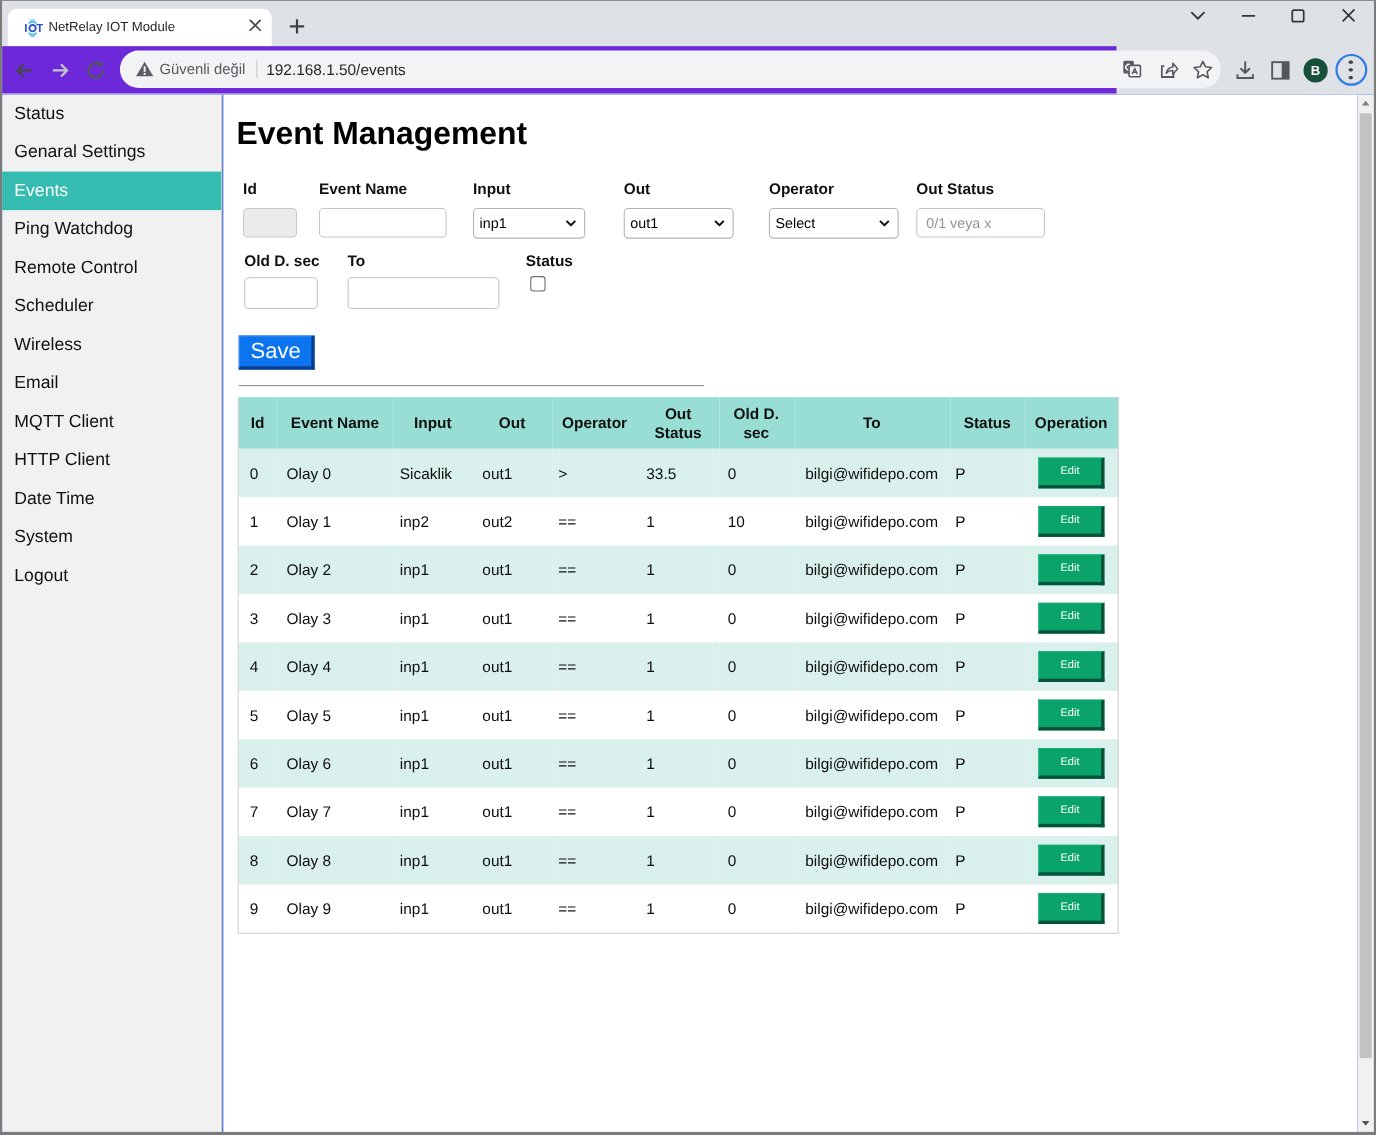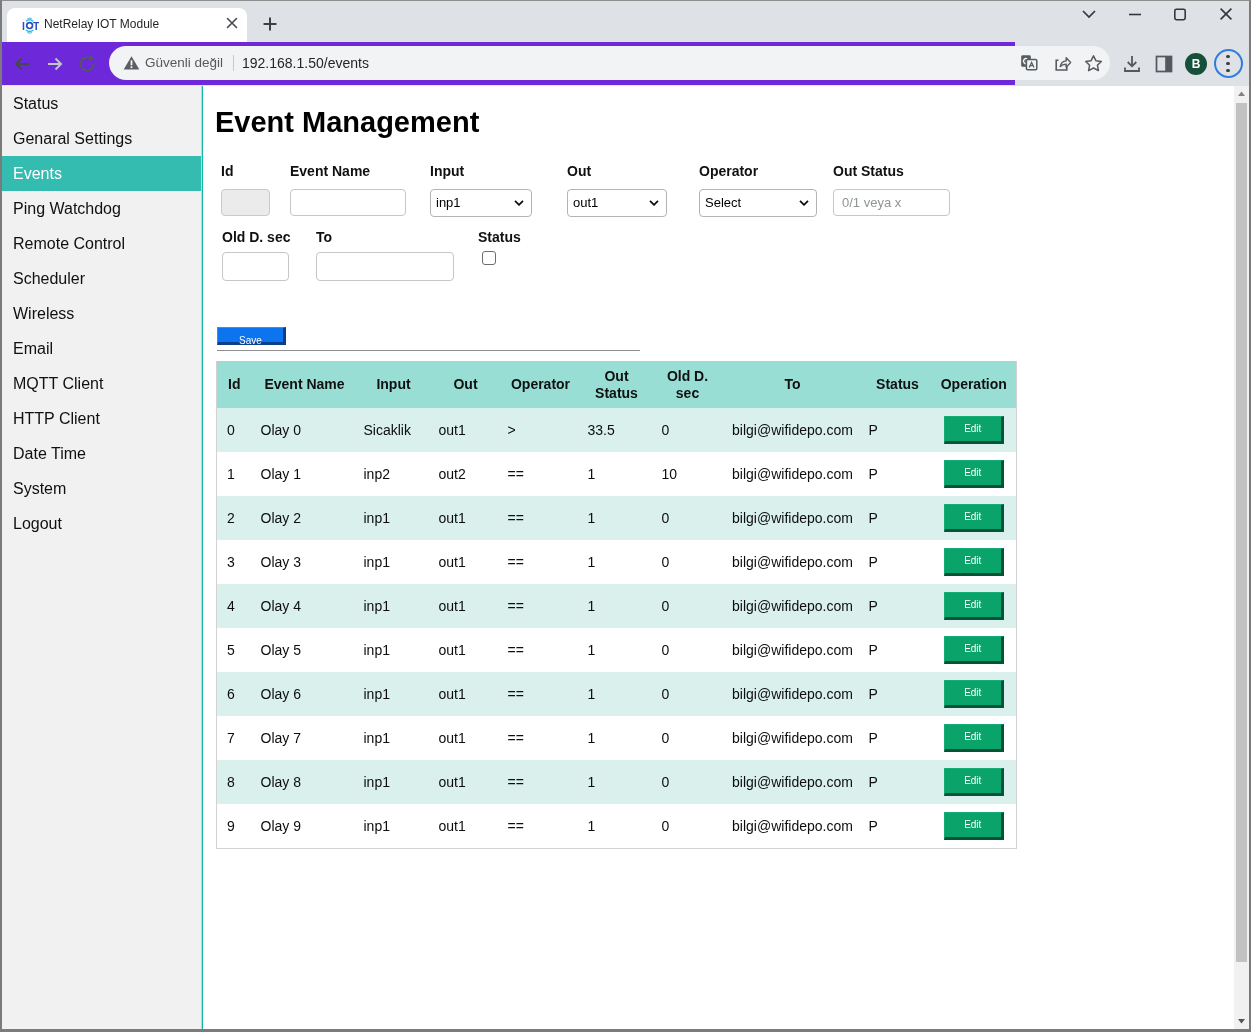--- a/index.html
+++ b/index.html
@@ -15,42 +15,42 @@
 .tab .close { position:absolute; left:213px; top:3px; width:24px; height:24px; }
 .newtab { position:absolute; left:255px; top:10px; width:26px; height:26px; }
 .winctl { position:absolute; top:0; right:0; height:40px; }
 
 .toolbar { position:absolute; left:0; top:41px; width:1013px; height:44px; background:#6d28d9;
   border-bottom:1px solid #e2e4e7; }
 .omnibox { position:absolute; left:107px; top:4px; width:1001px; height:34px;
   background:#f1f3f4; border-radius:17px; }
 .omnitext { position:absolute; top:0; height:34px; line-height:34px; white-space:nowrap; }
 
-.content { position:absolute; left:0; top:85px; width:1247px; height:943px; background:#14b8a6; }
+.content { position:absolute; left:0; top:85px; width:1247px; height:943px; background:#1d4ed8; }
 .sidebar { position:absolute; left:0; top:0; width:200px; height:943px; background:#f1f1f1;
   border-right:1px solid #cdcdcd; }
 .sidebar .it { height:35px; line-height:35px; padding-left:11px; font-size:16px; color:#101010; }
 .sidebar .active { background:#35bcb1; color:#fff; }
 
 .sbtrack { position:absolute; right:0; top:0; width:15px; height:943px; background:#f1f1f1; }
 .sbthumb { position:absolute; left:2px; top:17px; width:11px; height:859px; background:#c2c2c2; }
 
 .main { position:absolute; left:201px; top:0; width:1031px; height:943px; background:#fff; }
 h1 { position:absolute; left:12px; top:22px; line-height:1; font-size:29px; font-weight:bold; color:#000; letter-spacing:0px; }
 .lab { position:absolute; font-size:14px; font-weight:bold; color:#101010; white-space:nowrap; }
 .inp { position:absolute; height:27px; border:1px solid #c6c6c6; border-radius:4px; background:#fff;
   font-family:"Liberation Sans", sans-serif; font-size:13px; padding:0 5px; color:#000; }
 .inp:disabled { background:#ebebeb; border-color:#c9c9c9; }
 .inp::placeholder { color:#8f9496; }
 .sel { position:absolute; height:28px; border:1px solid #b4b4b4; border-radius:4px; background:#fff;
   font-size:13px; line-height:26px; padding-left:5px; color:#000; }
 .sel svg { position:absolute; right:7px; top:10px; }
-.savebtn { position:absolute; left:14px; top:241px; width:69px; height:18px; background:#0d74f0;
+.savebtn { position:absolute; left:14px; top:219px; width:69px; height:31px; background:#0d74f0;
   border-style:solid; border-width:1px 3px 3px 1px; border-color:#3c8cf3 #0b3f8e #0b3f8e #3c8cf3;
-  color:#fff; font-size:10px; text-align:center; line-height:26px; }
+  color:#fff; font-size:20px; text-align:center; line-height:26px; }
 .hr { position:absolute; left:14px; top:264px; width:423px; height:1px; background:#8f8f8f; }
 
 table { position:absolute; left:13px; top:275px; border-collapse:collapse; table-layout:fixed;
   font-size:14px; color:#0d0d0d; }
 th { background:#99ded5; font-weight:bold; font-size:14px; text-align:center; height:47px;
   line-height:17px; color:#101010; }
 td { height:44px; }
 tr.mint td { background:#d9f0ec; }
 table { border:1px solid #d2d2d2; border-top:none; }
 td.c1 { padding-left:10px; } td.c2 { padding-left:9px; } td.c3 { padding-left:6px; }

